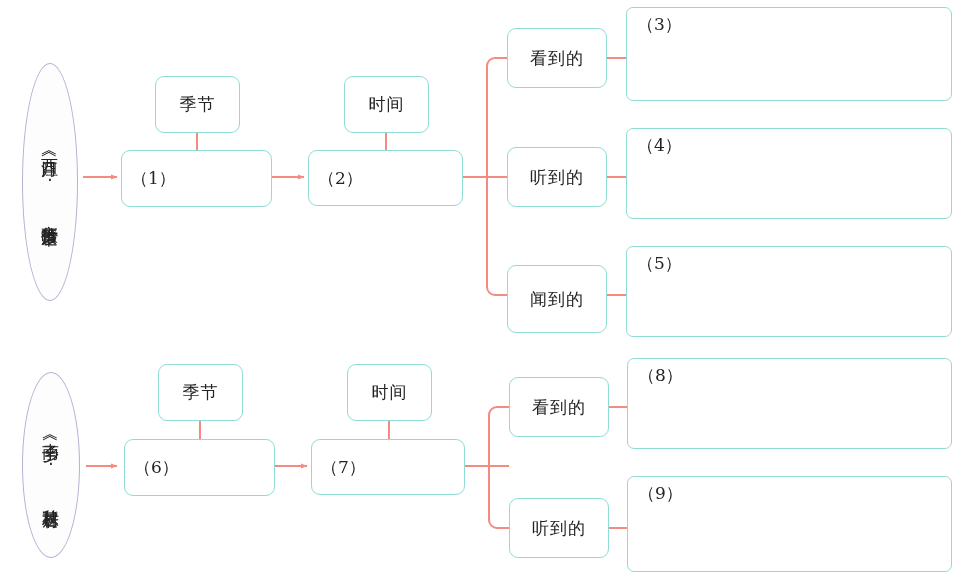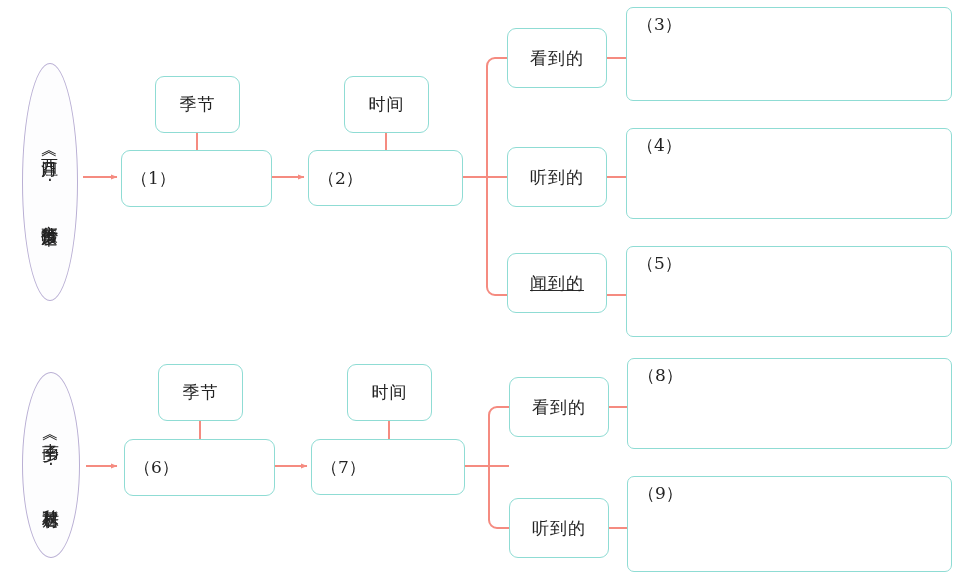--- a/index.html
+++ b/index.html
@@ -165,21 +165,21 @@
     <span class="num">（3）</span>
   </div>
 
   <div class="tbox label-center" style="left:507px; top:147px; width:100px; height:60px;">
     <span class="txt">听到的</span>
   </div>
   <div class="tbox answerbox label-topleft" style="left:626px; top:128px; width:326px; height:91px;">
     <span class="num">（4）</span>
   </div>
 
-  <div class="tbox label-center" style="left:507px; top:253px; width:100px; height:60px;text-decoration:underline;">
+  <div class="tbox label-center" style="left:507px; top:265px; width:100px; height:68px;">
     <span class="txt">闻到的</span>
   </div>
   <div class="tbox answerbox label-topleft" style="left:626px; top:246px; width:326px; height:91px;">
     <span class="num">（5）</span>
   </div>
 
   <div class="ellipse" style="left:22px; top:372px; width:58px; height:186px;">
     <span class="vtext">《南乡子 · 秋暮村居》</span>
   </div>
 

